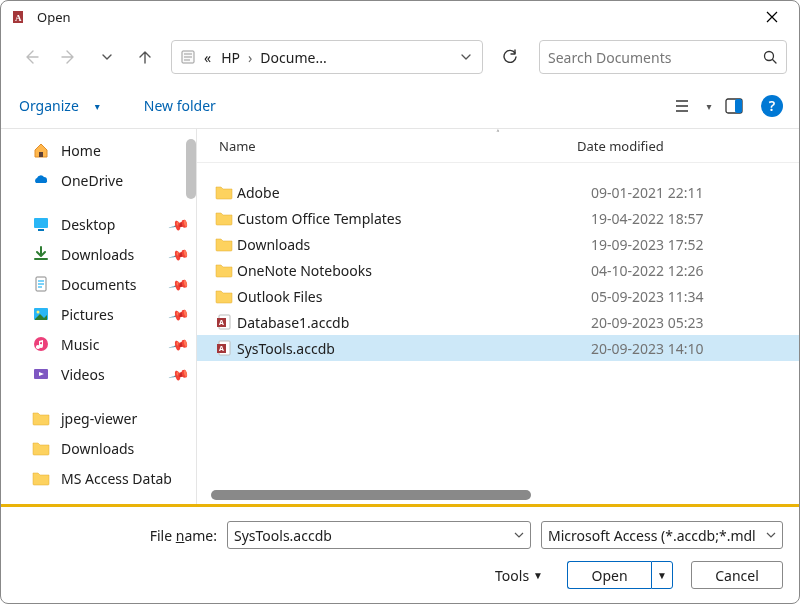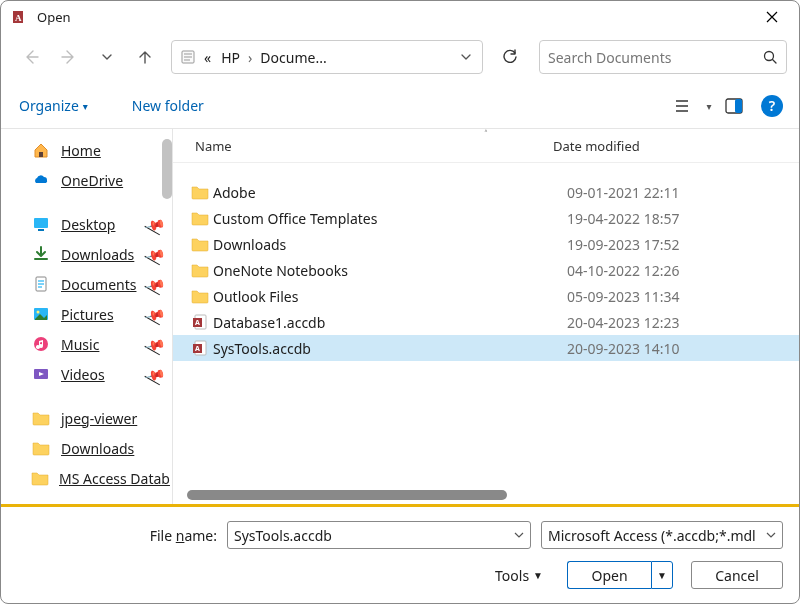--- a/index.html
+++ b/index.html
@@ -91,45 +91,44 @@
   .toolbar {
     height: 46px;
     display:flex;
     align-items:center;
     padding: 0 16px;
     border-bottom: 1px solid #e5e5e5;
   }
   .toolbar .link {
     color:#0063b1;
     padding: 4px 2px;
-    display:flex; align-items:center; gap:4px;
+    display:flex; align-items:center; gap:16px;
   }
   .toolbar .link .caret { font-size:10px; }
   .toolbar-spacer { flex:1; }
   .tool-ic {
     width: 34px; height: 34px;
     display:flex; align-items:center; justify-content:center;
     color:#333;
     border-radius:4px;
   }
   .tool-ic.help { color:#fff; background:#0078d4; border-radius:50%; width:22px; height:22px; margin-left:10px; font-size:14px; font-weight:600; }
 
   
   .body {
     flex:1;
     display:flex;
     min-height:0;
   }
   .tree {
-    width: 172px;
+    width: 196px;
     border-right: 1px solid #e5e5e5;
     padding: 6px 0;
     overflow:hidden;
     position:relative;
-    text-decoration:underline;
   }
   .tree-scroll { position:absolute; right:0; top:10px; width:10px; height:60px; background:#c2c2c2; border-radius:5px;}
   .tree-group { margin-bottom: 14px; }
   .tree-item {
     display:flex; align-items:center;
     height: 30px;
     padding: 0 8px 0 30px;
     gap: 10px;
     white-space:nowrap;
   }
@@ -499,21 +498,21 @@
         </div>
         <div class="fl-row">
           <span class="f-icon">
             <svg width="16" height="16" viewBox="0 0 16 16">
               <rect x="3" y="1" width="11" height="14" rx="1" fill="#fff" stroke="#bbb"></rect>
               <rect x="1" y="4" width="9" height="9" fill="#a4373a"></rect>
               <text x="3" y="11" font-size="7" fill="#fff" font-weight="700">A</text>
             </svg>
           </span>
           <span class="f-name">Database1.accdb</span>
-          <span class="f-date">20-04-2023 12:23</span>
+          <span class="f-date">20-09-2023 05:23</span>
         </div>
         <div class="fl-row selected">
           <span class="f-icon">
             <svg width="16" height="16" viewBox="0 0 16 16">
               <rect x="3" y="1" width="11" height="14" rx="1" fill="#fff" stroke="#bbb"></rect>
               <rect x="1" y="4" width="9" height="9" fill="#a4373a"></rect>
               <text x="3" y="11" font-size="7" fill="#fff" font-weight="700">A</text>
             </svg>
           </span>
           <span class="f-name">SysTools.accdb</span>

